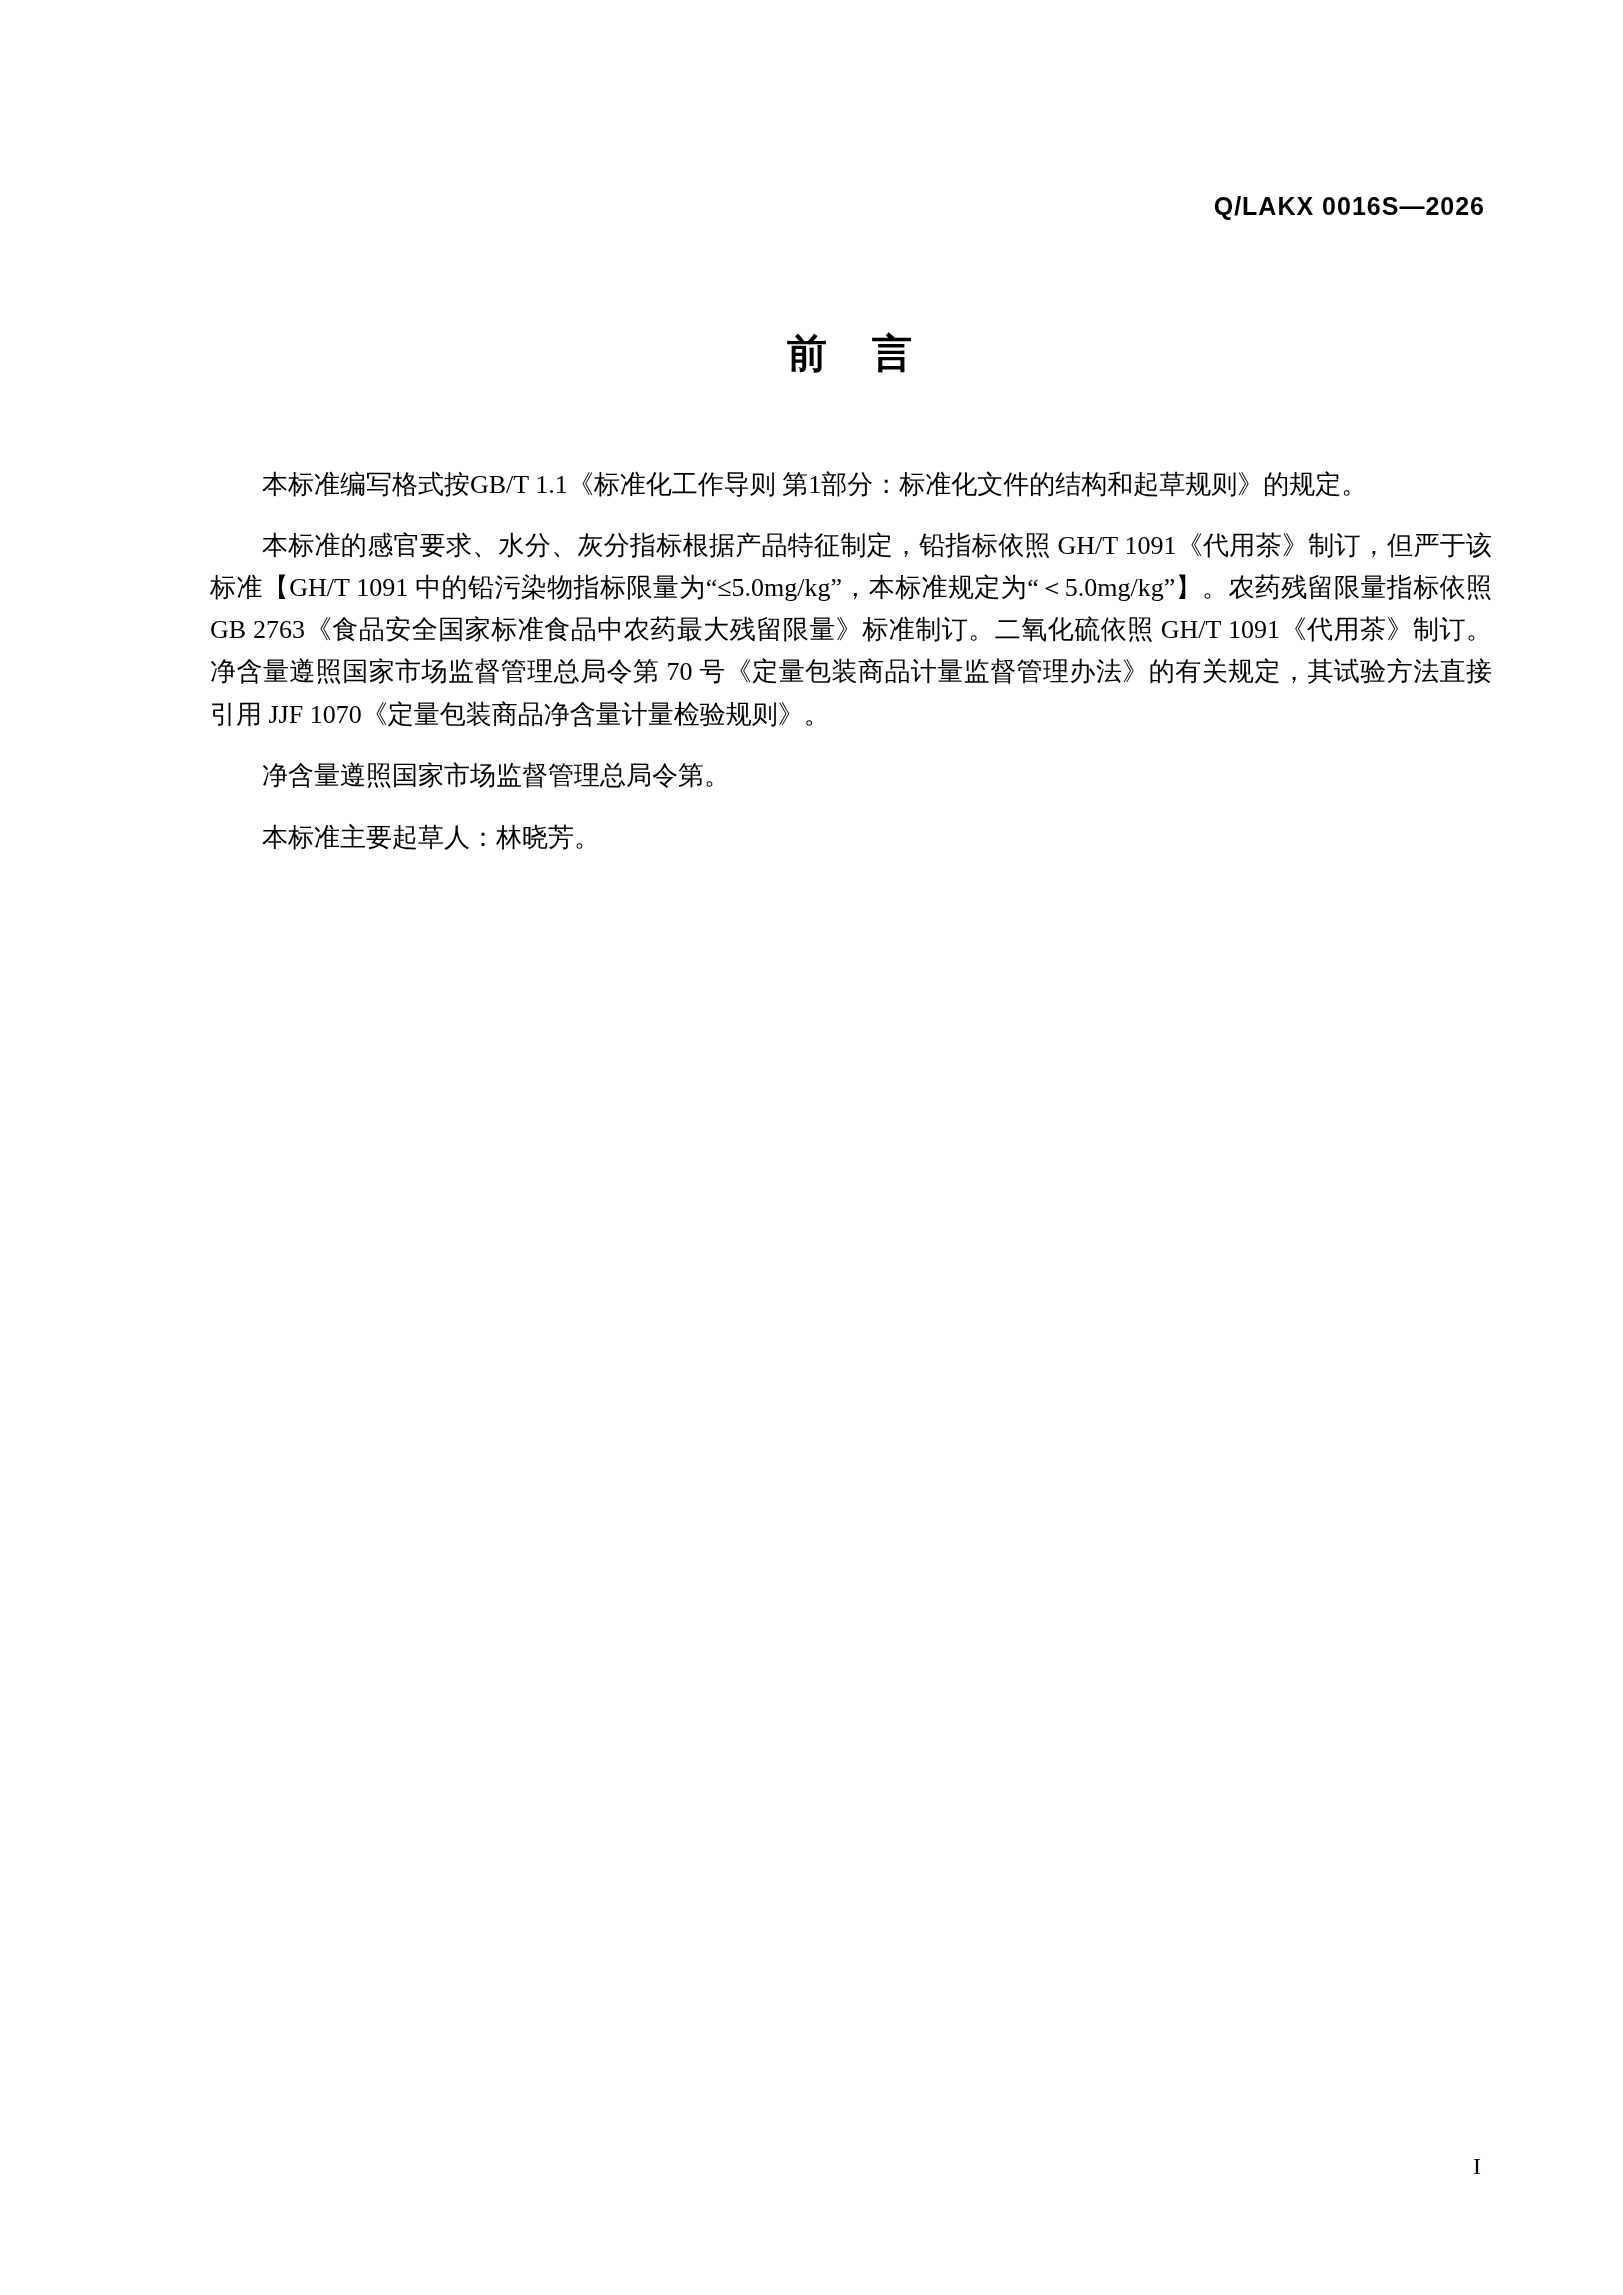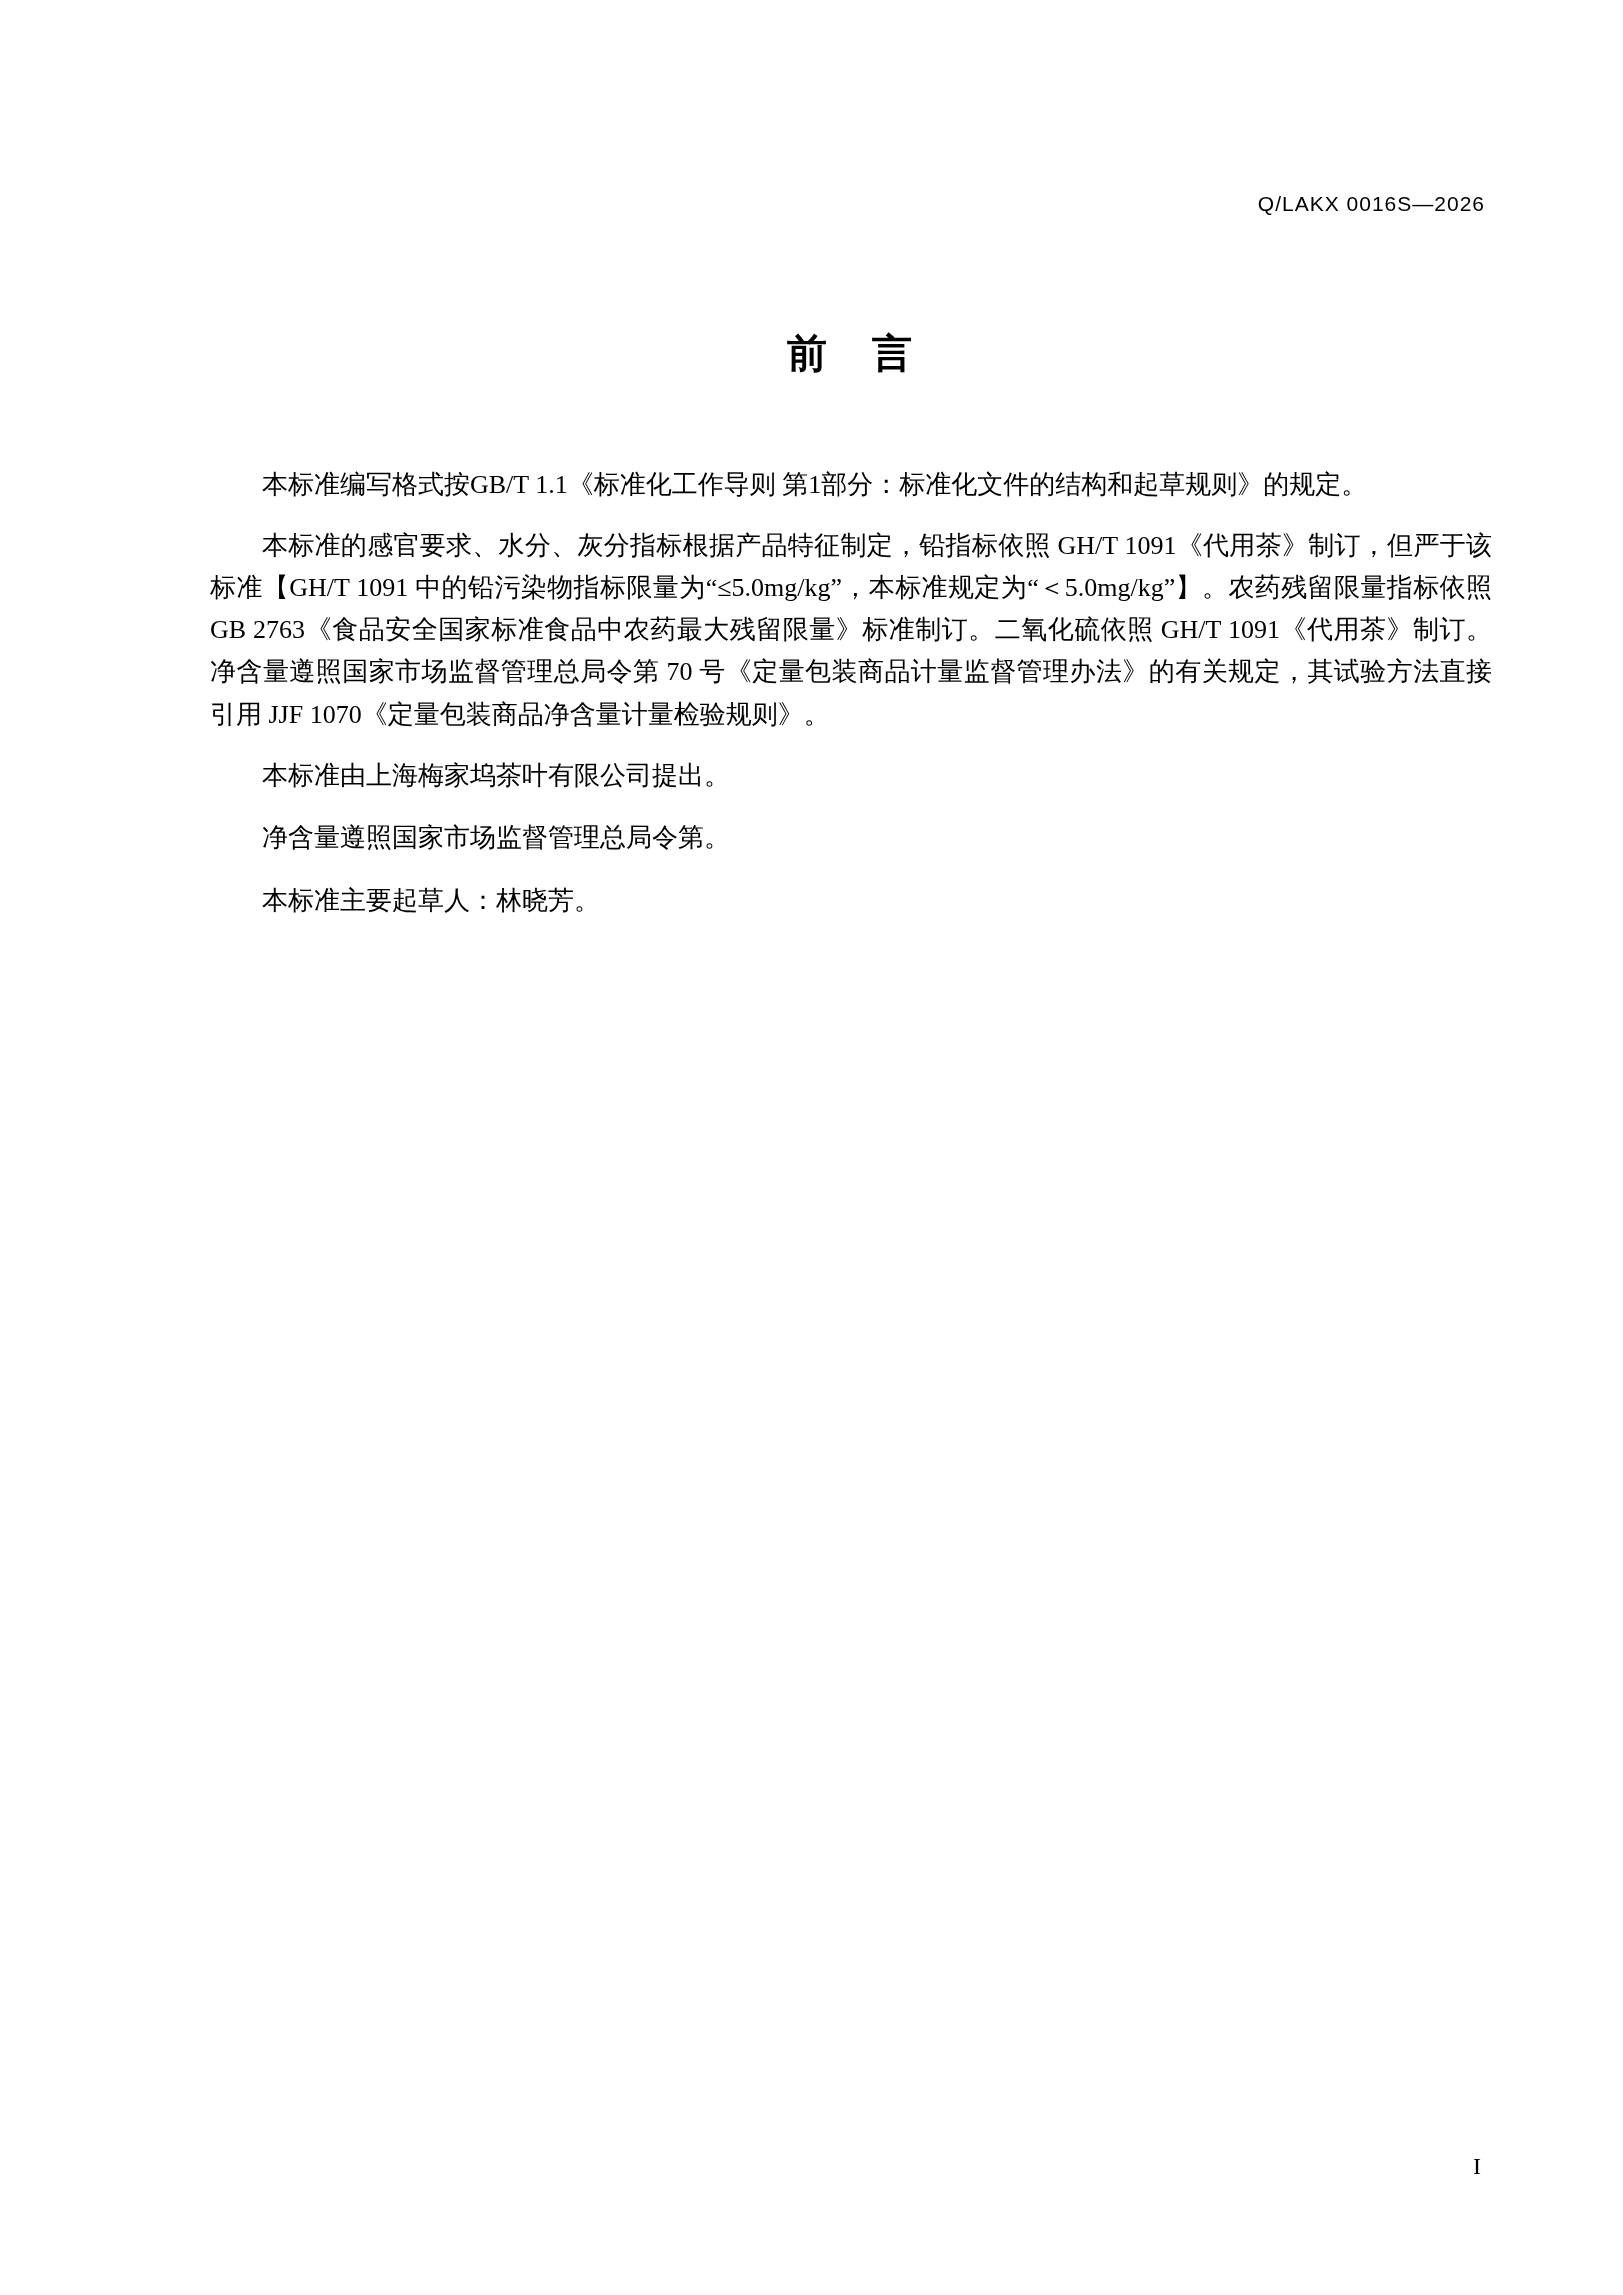--- a/index.html
+++ b/index.html
@@ -17,23 +17,24 @@
     height: 2295px;
     background: #ffffff;
     box-sizing: border-box;
     overflow: hidden;
   }
   .header-code {
     position: absolute;
     top: 192px;
     right: 138px;
     font-family: "Liberation Sans", "DejaVu Sans", sans-serif;
-    font-size: 21px;
+    font-size: 25px;
     letter-spacing: 1px;
     white-space: nowrap;
+    font-weight: bold;
   }
   .doc-title {
     position: absolute;
     top: 326px;
     left: 0;
     width: 100%;
     text-align: center;
     font-size: 40px;
     font-weight: 700;
     letter-spacing: 0.1em;
@@ -75,21 +76,20 @@
 
   <div class="header-code">Q/LAKX  0016S—2026</div>
 
   <div class="doc-title">
     <span>前</span><span class="gap"></span><span>言</span>
   </div>
 
   <div class="body-block">
     <p class="para">本标准编写格式按GB/T 1.1《标准化工作导则 第1部分：标准化文件的结构和起草规则》的规定。</p>
     <p class="para">本标准的感官要求、水分、灰分指标根据产品特征制定，铅指标依照 GH/T 1091《代用茶》制订，但严于该标准【GH/T 1091 中的铅污染物指标限量为“≤5.0mg/kg”，本标准规定为“＜5.0mg/kg”】。农药残留限量指标依照 GB 2763《食品安全国家标准食品中农药最大残留限量》标准制订。二氧化硫依照 GH/T 1091《代用茶》制订。净含量遵照国家市场监督管理总局令第 70 号《定量包装商品计量监督管理办法》的有关规定，其试验方法直接引用 JJF 1070《定量包装商品净含量计量检验规则》。</p>
-    <p class="para tight">本标准由上海梅家坞茶叶有限公司提出。</p>
     <p class="para tight">净含量遵照国家市场监督管理总局令第。</p>
     <p class="para tight">本标准主要起草人：林晓芳。</p>
   </div>
 
   <div class="page-number">I</div>
 
 </div>
 
 
 </body></html>

